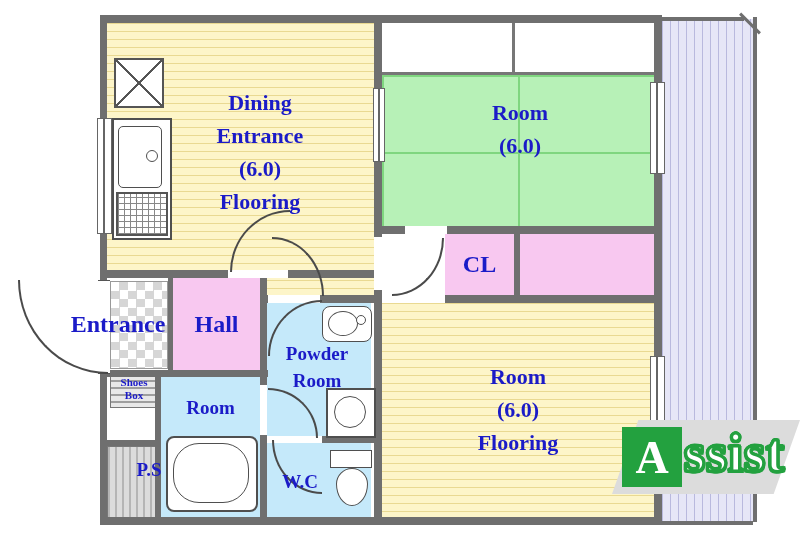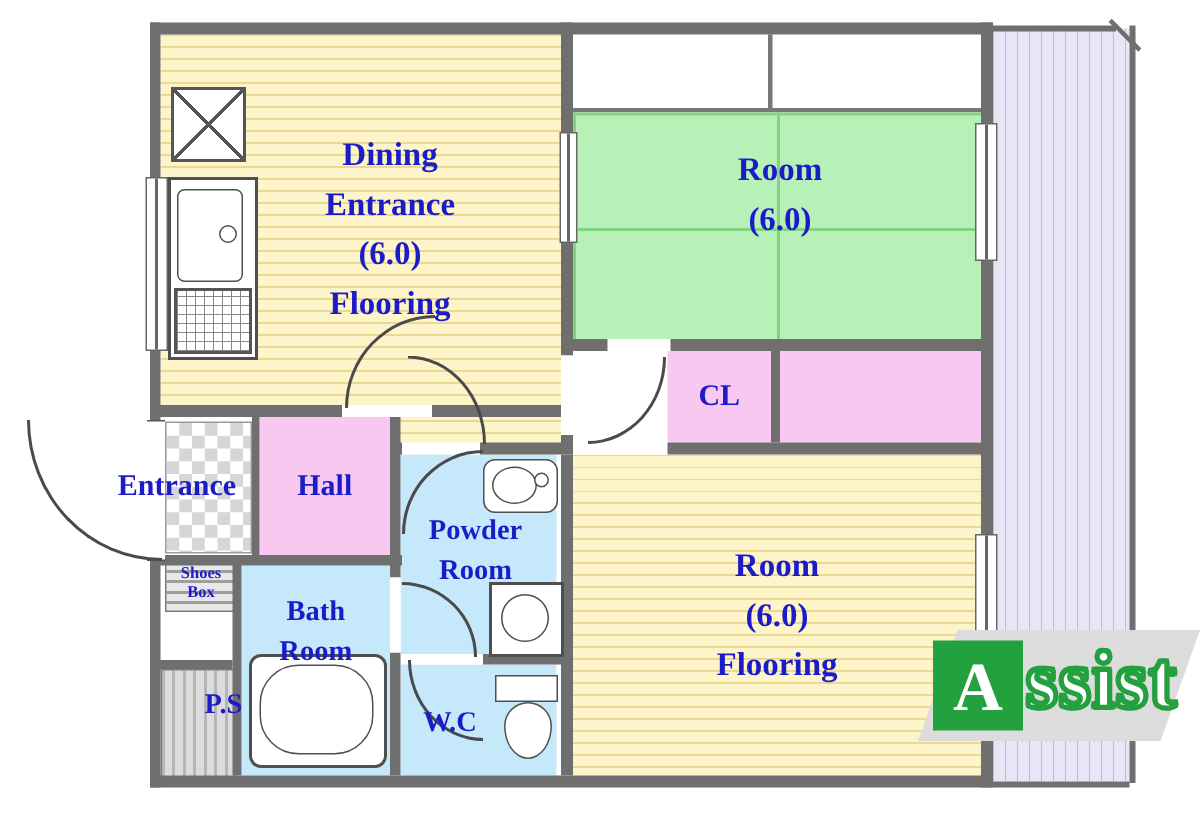--- a/index.html
+++ b/index.html
@@ -16,21 +16,21 @@
   .blue{background:#c5e9fa;}
   .balcony-bg{background:repeating-linear-gradient(90deg,#b9b9de 0,#b9b9de 1px,#e6e6f7 1px,#e6e6f7 8px);}
   .checker{background-image:repeating-conic-gradient(#d6d6d6 0% 25%,#ffffff 0% 50%);
            background-size:17px 17px;border:1px solid #999;}
   .graystripe-h{background:repeating-linear-gradient(180deg,#9e9e9e 0,#9e9e9e 2px,#e8e8e8 2px,#e8e8e8 7px);border:1px solid #777;}
   .graystripe-v{background:repeating-linear-gradient(90deg,#b5b5b5 0,#b5b5b5 2px,#dcdcdc 2px,#dcdcdc 7px);border:1px solid #777;}
   .strip-top{background:#fff;border-bottom:3px solid #777;}
   .divline{position:absolute;background:#777;}
   .lbl{position:absolute;color:#1b1bc8;font-weight:bold;text-align:center;white-space:nowrap;}
   .lbl-xl{font-size:22px;line-height:33px;}
-  .lbl-lg{font-size:20px;line-height:28px;}
+  .lbl-lg{font-size:24px;line-height:28px;}
   .lbl-md{font-size:19px;line-height:27px;}
   .lbl-sm{font-size:11px;line-height:13px;}
   .gap{position:absolute;background:#fff;}
   .win{position:absolute;background:#fff;border:1px solid #666;
        background-image:linear-gradient(90deg,transparent calc(50% - 1px),#666 calc(50% - 1px),#666 calc(50% + 1px),transparent calc(50% + 1px));}
   .arc{position:absolute;border:2px solid #4a4a4a;background:transparent;}
   .arc-bl{border-right:none;border-top:none;border-bottom-left-radius:100% 100%;}
   .arc-tl{border-right:none;border-bottom:none;border-top-left-radius:100% 100%;}
   .arc-tr{border-left:none;border-bottom:none;border-top-right-radius:100% 100%;}
   .arc-br{border-left:none;border-top:none;border-bottom-right-radius:100% 100%;}
@@ -154,21 +154,20 @@
   <div class="lbl lbl-lg" style="left:173px;top:310px;width:87px">Hall</div>
   <div class="lbl lbl-sm" style="left:108px;top:376px;width:52px">
     <div>Shoes</div>
     <div>Box</div>
   </div>
   <div class="lbl lbl-md" style="left:263px;top:340px;width:108px">
     <div>Powder</div>
     <div>Room</div>
   </div>
   <div class="lbl lbl-md" style="left:161px;top:394px;width:99px">
-    <div>Bath</div>
     <div>Room</div>
   </div>
   <div class="lbl lbl-md" style="left:125px;top:456px;width:48px">P.S</div>
   <div class="lbl lbl-md" style="left:268px;top:468px;width:64px">W.C</div>
   <div class="lbl lbl-xl" style="left:400px;top:360px;width:236px">
     <div>Room</div>
     <div>(6.0)</div>
     <div>Flooring</div>
   </div>
 

